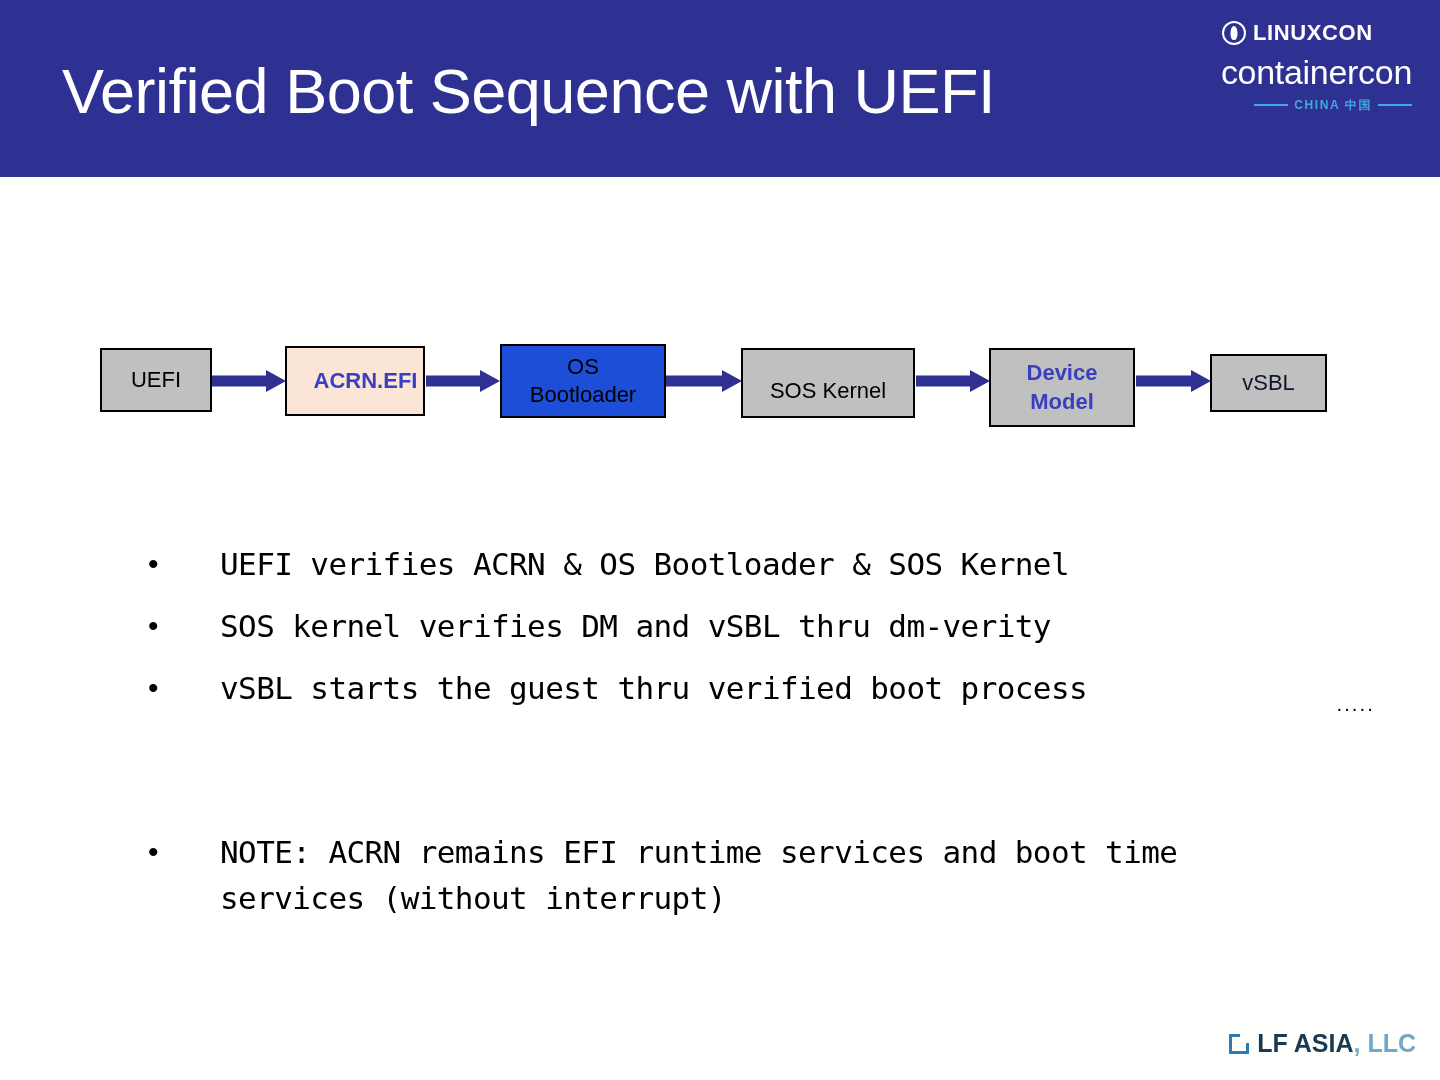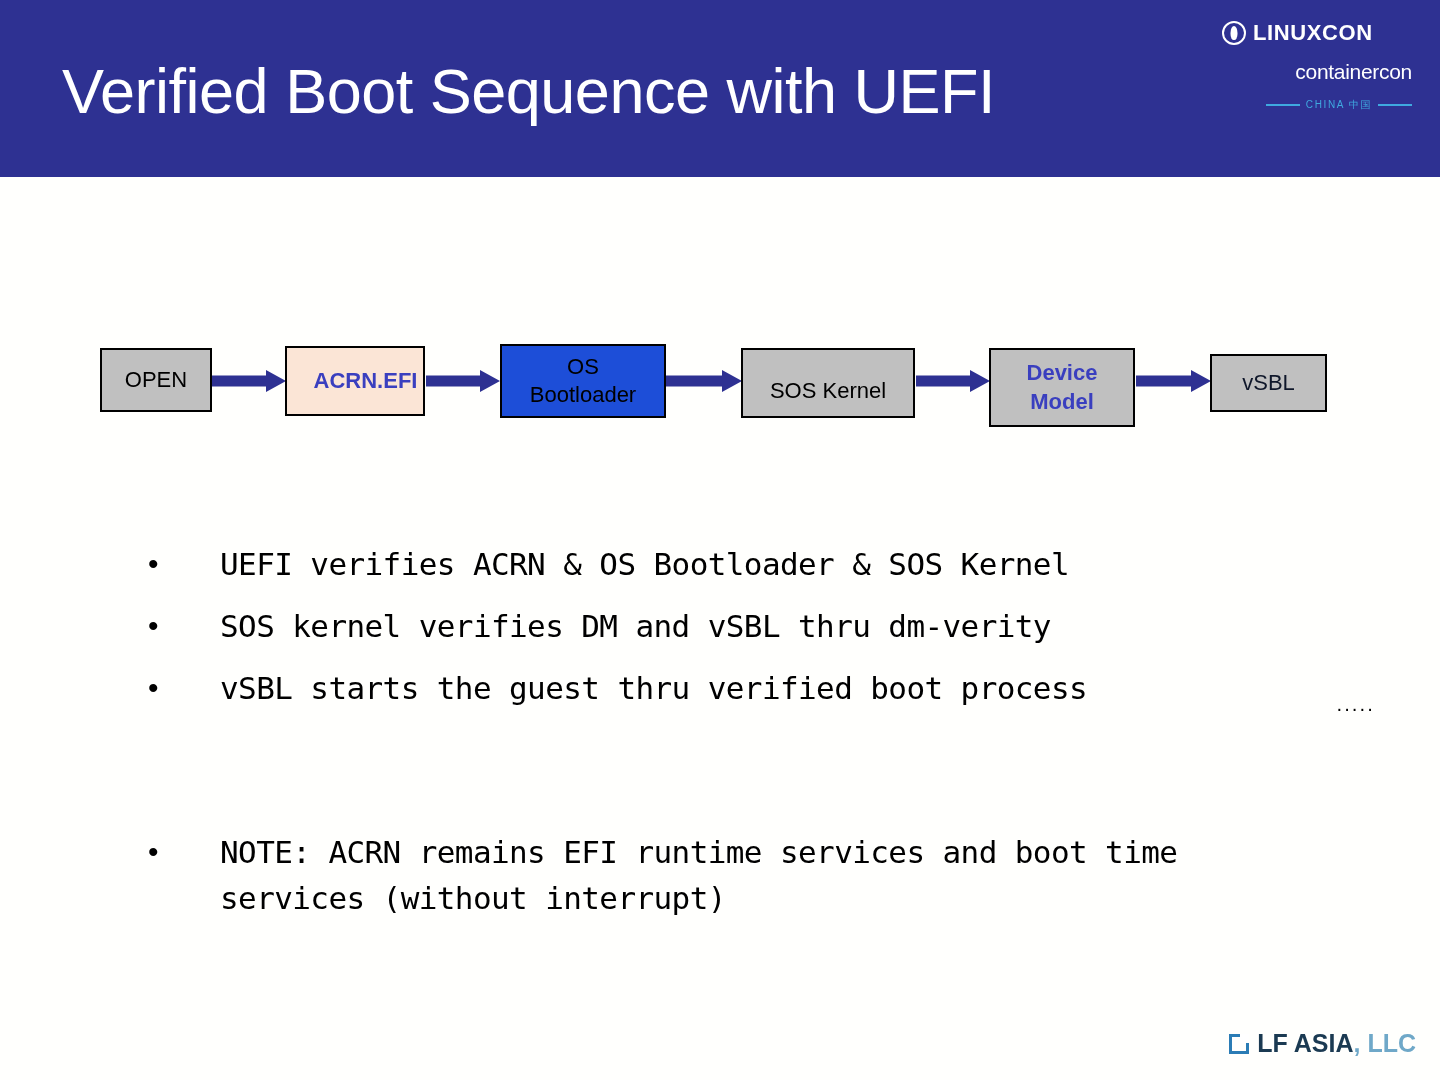--- a/index.html
+++ b/index.html
@@ -89,41 +89,41 @@
     font-size: 22px;
     letter-spacing: 0.6px;
     white-space: nowrap;
   }
   #logo-container-row {
     justify-content: flex-end;
     height: 40px;
   }
   #logo-container-text {
     font-family: "Liberation Sans", sans-serif;
-    font-size: 21px;
+    font-size: 34px;
     font-weight: 400;
     letter-spacing: -0.3px;
     white-space: nowrap;
   }
   #logo-china-row {
     display: flex;
     align-items: center;
     justify-content: flex-end;
     height: 26px;
     gap: 6px;
   }
   .china-rule {
     width: 34px;
     height: 2px;
     background: #3FA9E0;
   }
   #logo-china-text {
     color: #3FA9E0;
-    font-size: 10px;
-    font-weight: normal;
+    font-size: 12px;
+    font-weight: bold;
     letter-spacing: 1.6px;
     white-space: nowrap;
   }
 
   
   #flow-diagram {
     position: absolute;
     left: 0;
     top: 336px;
     width: 1440px;
@@ -267,21 +267,21 @@
     <div class="flow-arrow" style="left: 666px; top: 34px; width: 76px;"><svg width="76" height="22" viewBox="0 0 76 22">
         <polygon points="0,5.5 56,5.5 56,0 76,11 56,22 56,16.5 0,16.5" fill="#2E3192"></polygon>
       </svg></div>
     <div class="flow-arrow" style="left: 916px; top: 34px; width: 74px;"><svg width="74" height="22" viewBox="0 0 74 22">
         <polygon points="0,5.5 54,5.5 54,0 74,11 54,22 54,16.5 0,16.5" fill="#2E3192"></polygon>
       </svg></div>
     <div class="flow-arrow" style="left: 1136px; top: 34px; width: 75px;"><svg width="75" height="22" viewBox="0 0 75 22">
         <polygon points="0,5.5 55,5.5 55,0 75,11 55,22 55,16.5 0,16.5" fill="#2E3192"></polygon>
       </svg></div>
     <div class="flow-box" style="left: 100px; top: 12px; width: 112px; height: 64px; background: rgb(192, 192, 192); color: rgb(0, 0, 0);">
-      <span style="white-space: pre-line;">OPEN</span>
+      <span style="white-space: pre-line;">UEFI</span>
     </div>
     <div class="flow-box accent blue-text" style="left: 285px; top: 10px; width: 140px; height: 70px; background: rgb(251, 229, 214); color: rgb(58, 63, 191);">
       <span style="white-space: pre-line; margin-left: 21px;">ACRN.EFI</span>
     </div>
     <div class="flow-box" style="left: 500px; top: 8px; width: 166px; height: 74px; background: #1d4ed8; color: rgb(0, 0, 0);">
       <span style="white-space: pre-line;">OS
 Bootloader</span>
     </div>
     <div class="flow-box" style="left: 741px; top: 12px; width: 174px; height: 70px; background: rgb(192, 192, 192); color: rgb(0, 0, 0);">
       <span style="white-space: pre-line; margin-top: 16px;">SOS Kernel</span>

